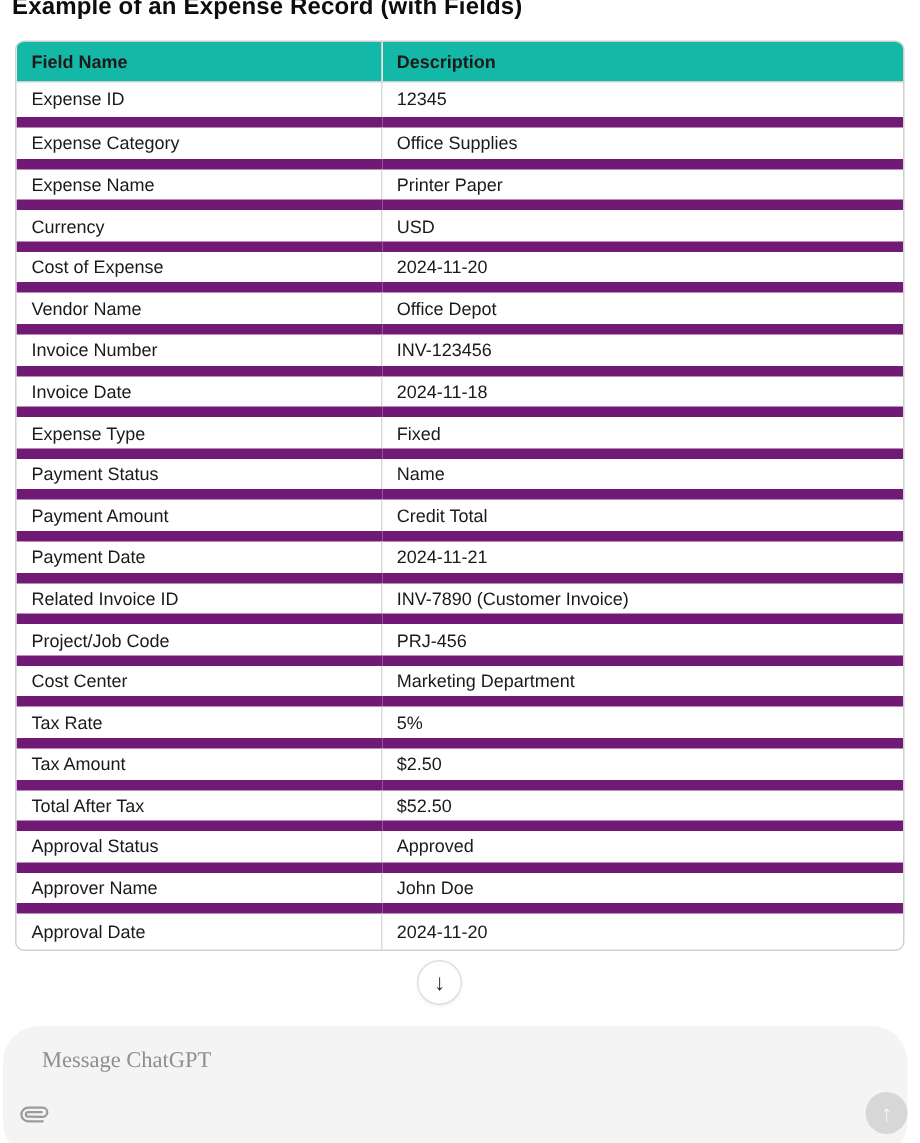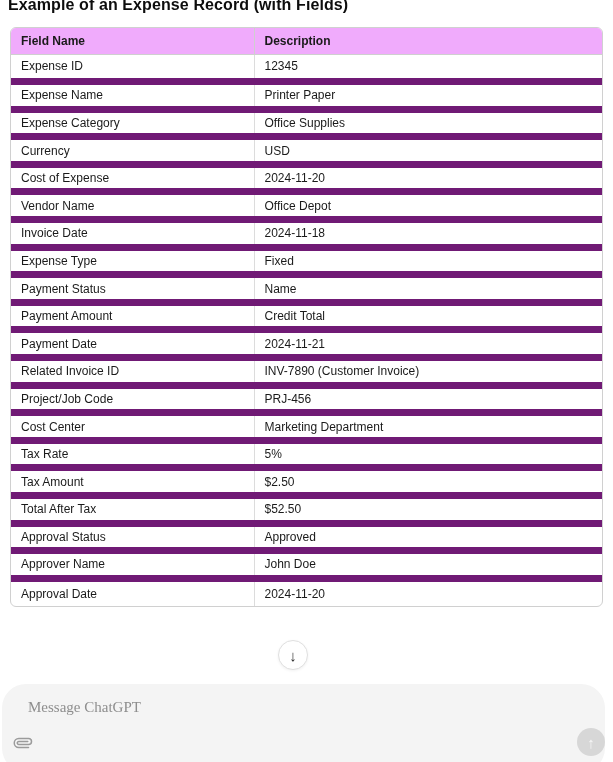--- a/index.html
+++ b/index.html
@@ -38,21 +38,21 @@
     color: #1a1a1a;
     text-align: left;
     vertical-align: middle;
     padding: 0 10px;
     height: 27.6px;
     border-bottom: 7px solid #701a75;
     white-space: nowrap;
     overflow: hidden;
   }
   table.expense-table th {
-    background: #f0abfc;
+    background: #14b8a6;
     font-weight: 600;
     height: 26px;
     border-bottom: 1px solid #cfcfcf;
   }
   table.expense-table th:first-child,
   table.expense-table td:first-child {
     width: 243px;
     border-right: 1px solid #dcdcdc;
   }
   table.expense-table th:first-child { border-right: 1px solid #cfcfcf; }
@@ -126,38 +126,42 @@
         <th>Field Name</th>
         <th>Description</th>
       </tr>
     </thead>
     <tbody>
         <tr>
           <td>Expense ID</td>
           <td>12345</td>
         </tr>
         <tr>
+          <td>Expense Category</td>
+          <td>Office Supplies</td>
+        </tr>
+        <tr>
           <td>Expense Name</td>
           <td>Printer Paper</td>
         </tr>
         <tr>
-          <td>Expense Category</td>
-          <td>Office Supplies</td>
-        </tr>
-        <tr>
           <td>Currency</td>
           <td>USD</td>
         </tr>
         <tr>
           <td>Cost of Expense</td>
           <td>2024-11-20</td>
         </tr>
         <tr>
           <td>Vendor Name</td>
           <td>Office Depot</td>
+        </tr>
+        <tr>
+          <td>Invoice Number</td>
+          <td>INV-123456</td>
         </tr>
         <tr>
           <td>Invoice Date</td>
           <td>2024-11-18</td>
         </tr>
         <tr>
           <td>Expense Type</td>
           <td>Fixed</td>
         </tr>
         <tr>

